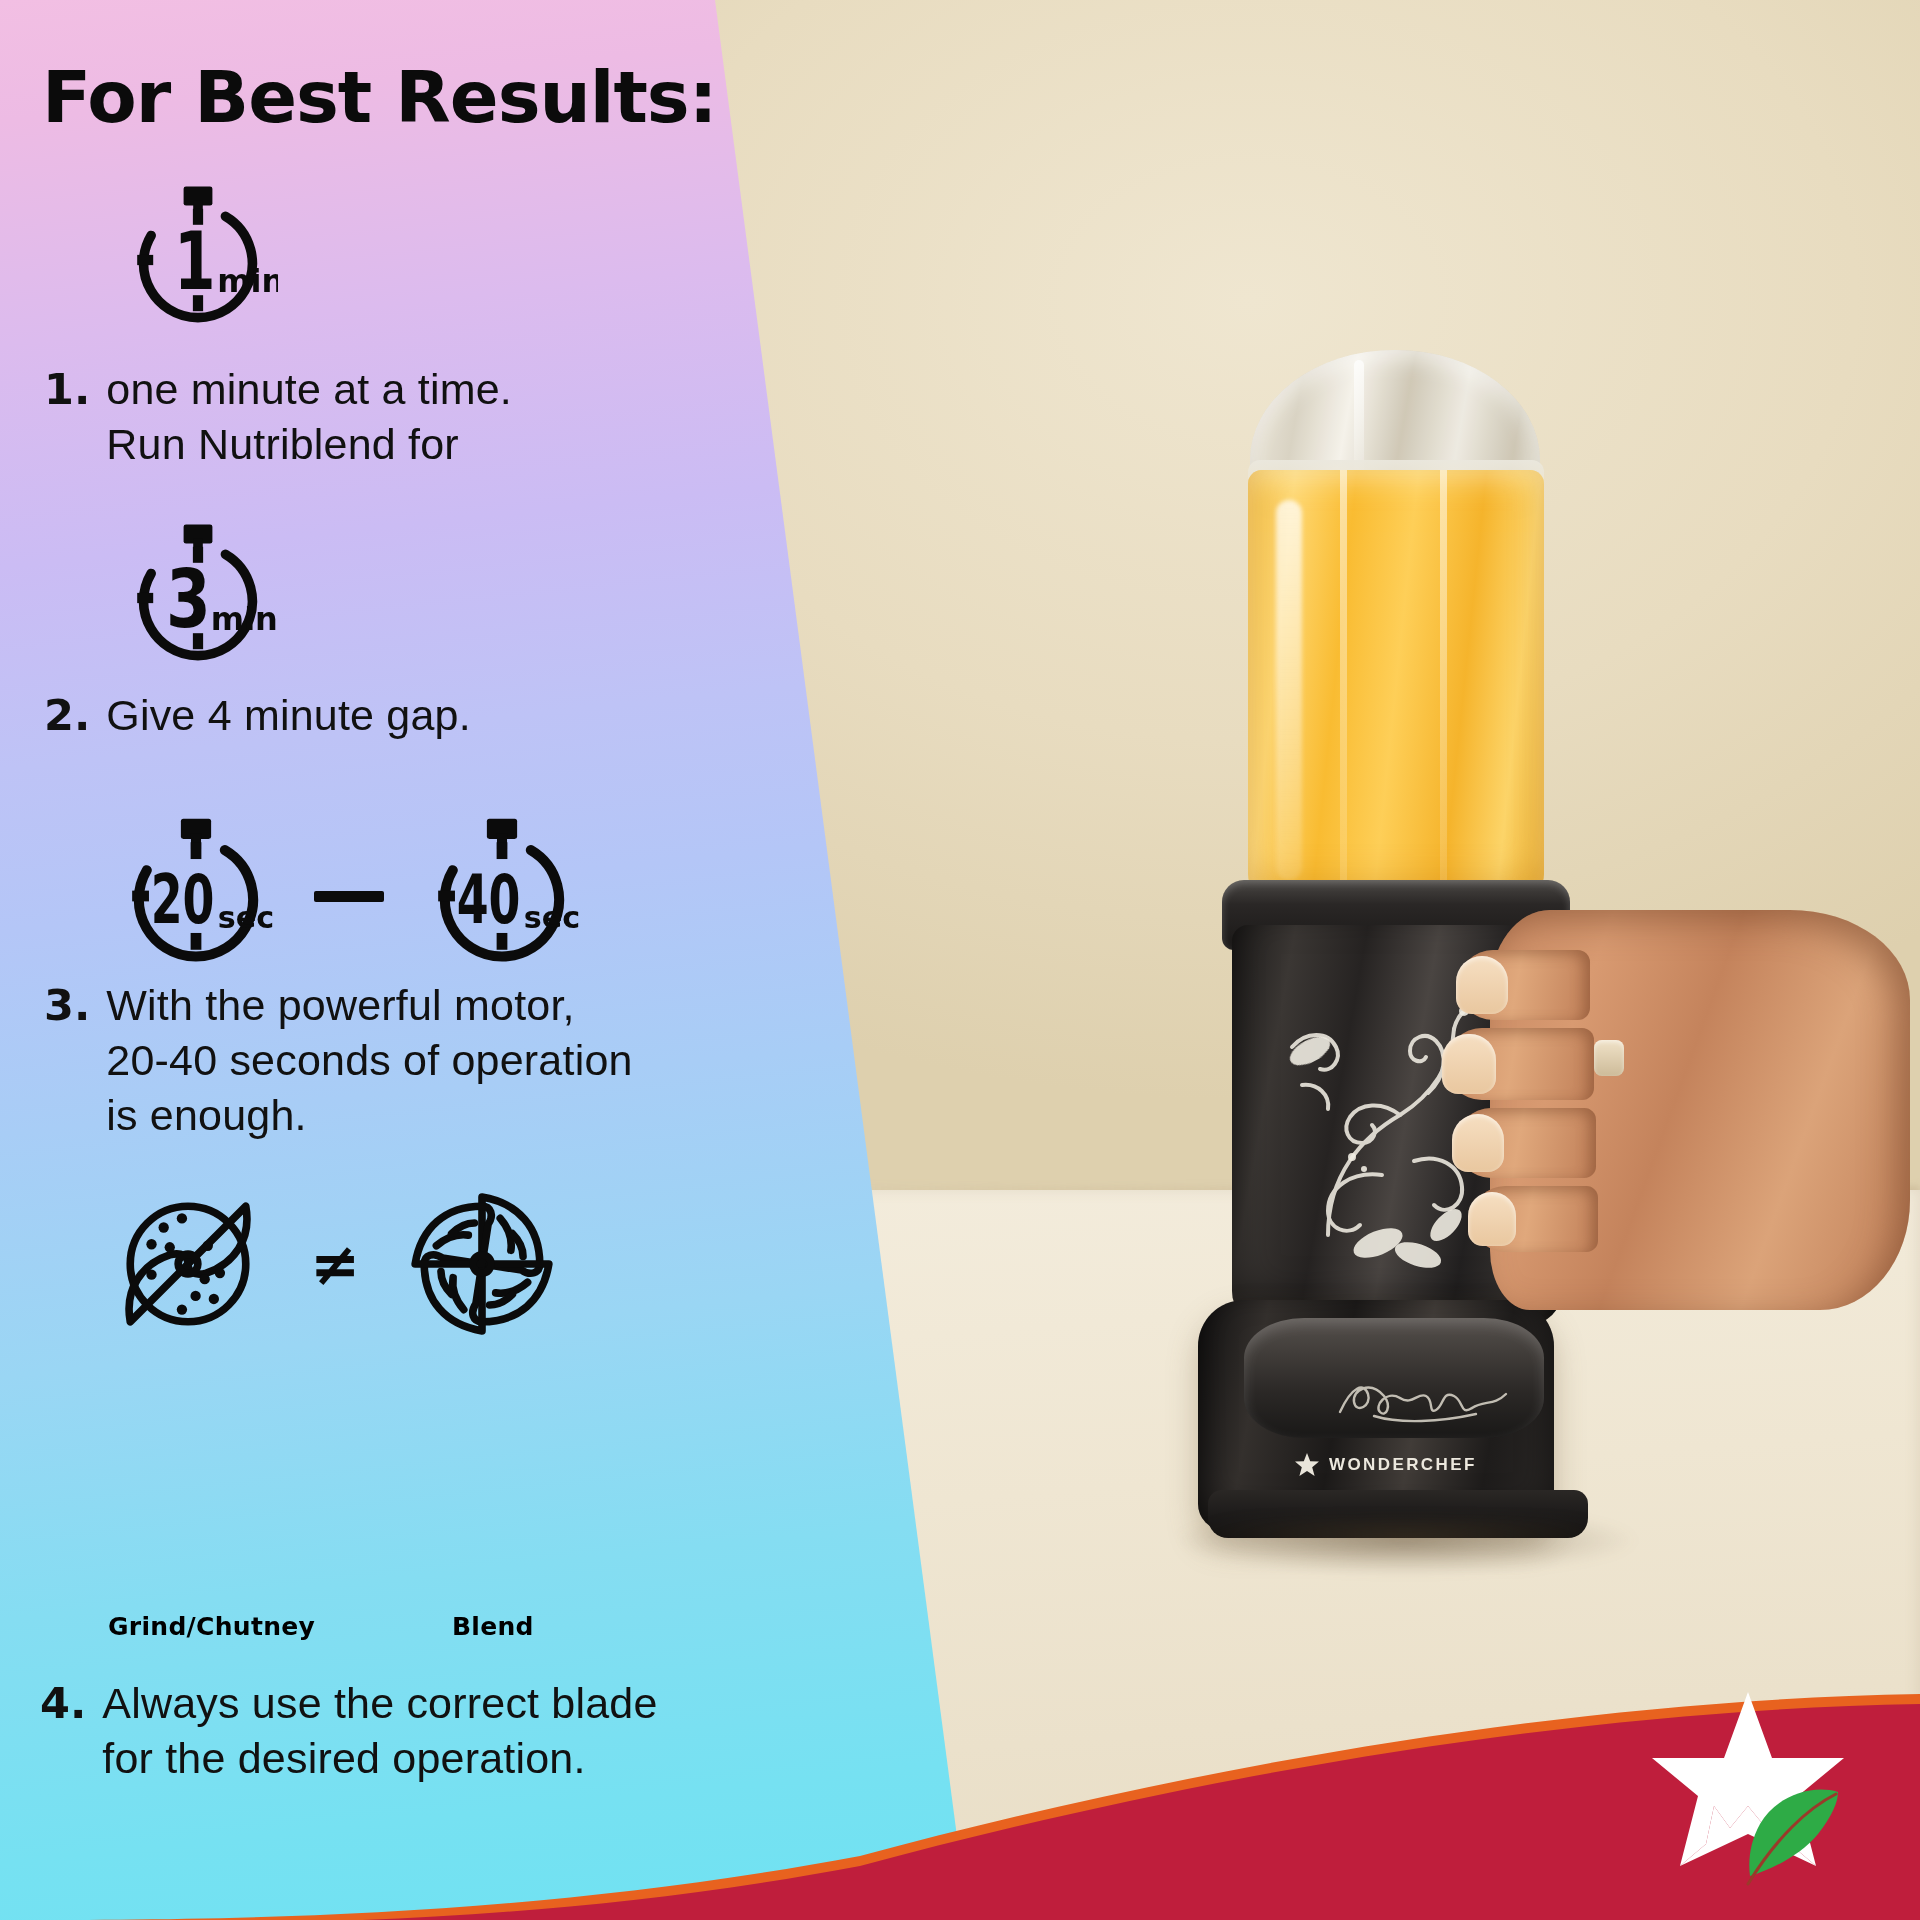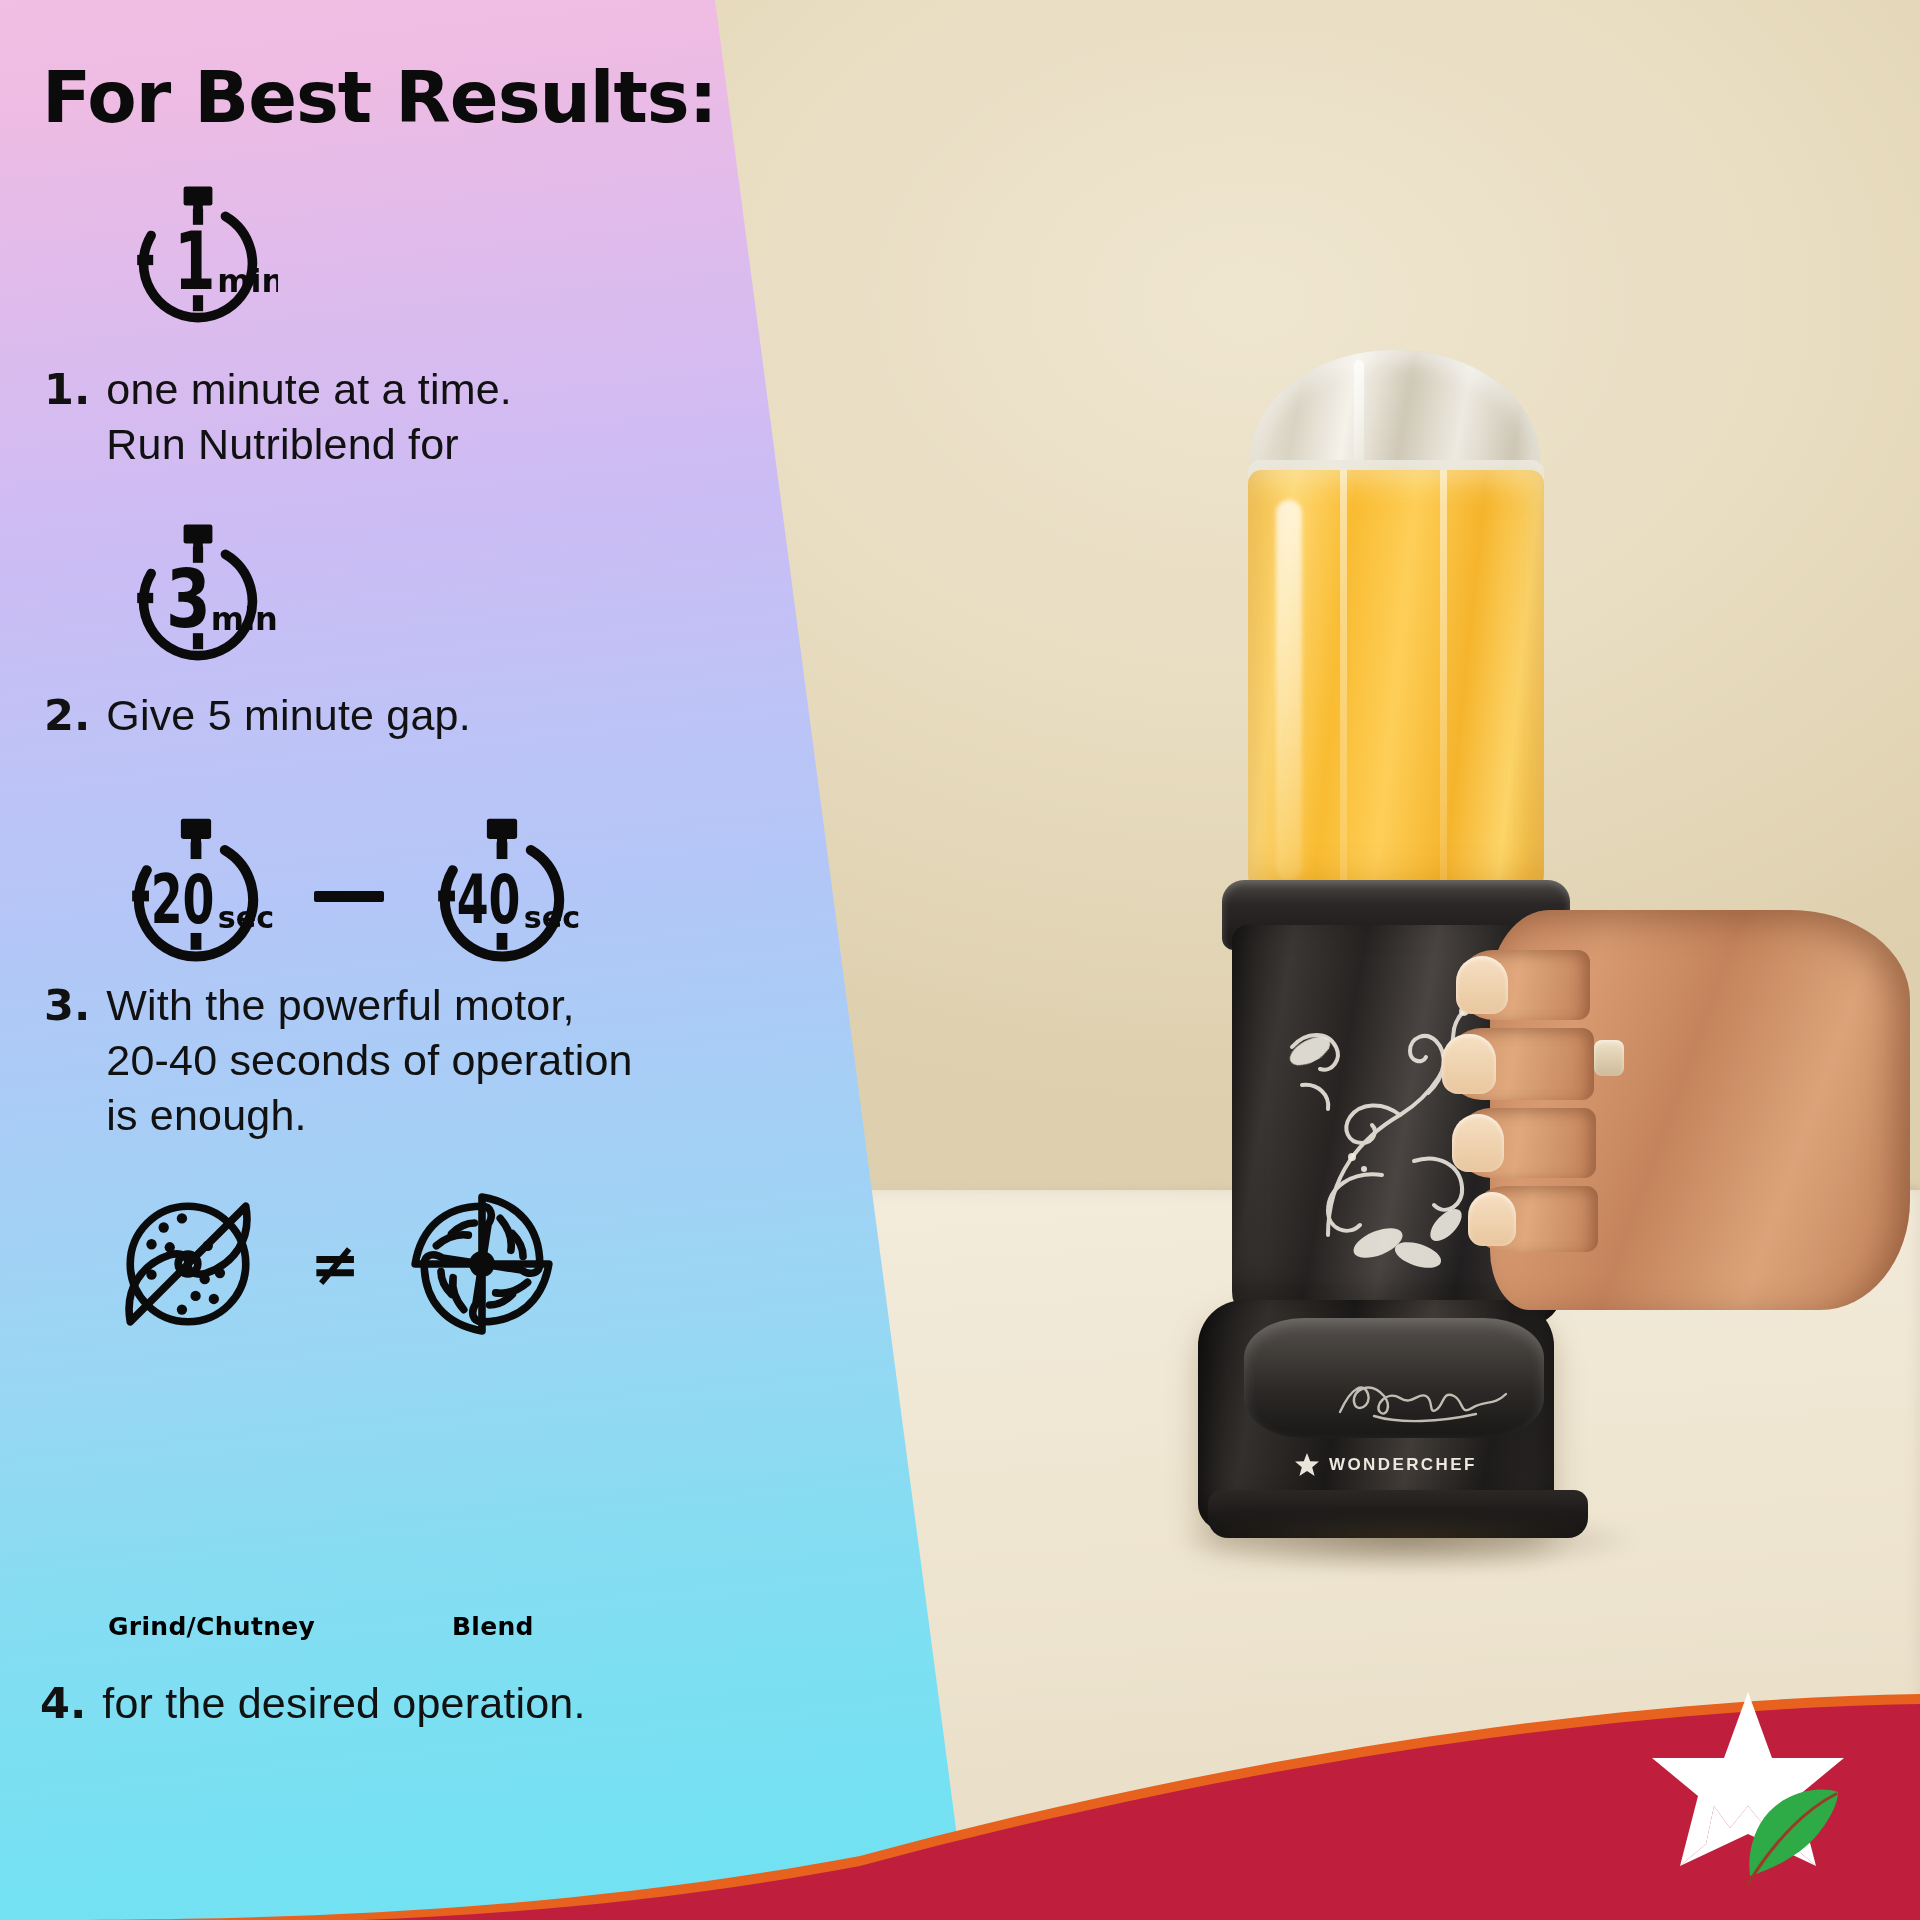--- a/index.html
+++ b/index.html
@@ -264,21 +264,21 @@
       <rect x="12" y="46.8" width="10" height="6.4" fill="#0b0b0b"></rect>
       <rect x="46.8" y="72" width="6.4" height="10" fill="#0b0b0b"></rect>
       <text x="44" y="68" font-family="DejaVu Sans, sans-serif" font-size="50" font-weight="bold" text-anchor="middle" fill="#0b0b0b" textLength="28" lengthAdjust="spacingAndGlyphs">3</text>
       <text x="58" y="70" font-family="DejaVu Sans, sans-serif" font-size="20" font-weight="bold" fill="#0b0b0b">min</text>
     </svg>
   </div>
 
   <div class="step" style="left:44px;top:688px;width:640px;">
     <div class="num">2.</div>
     <div>
-      <div class="txt">Give 5 minute gap.</div>
+      <div class="txt">Give 4 minute gap.</div>
     </div>
   </div>
 
   <div class="icon-row" style="left:112px;top:812px;">
     <svg width="168" height="168" viewBox="0 0 100 100">
       <rect x="41" y="4" width="18" height="12" rx="1.5" fill="#0b0b0b"></rect>
       <rect x="47" y="13" width="6" height="9" fill="#0b0b0b"></rect>
       <path d="M50 18 A34 34 0 1 1 49.9 18" fill="none" stroke="#0b0b0b" stroke-width="6" stroke-linecap="round" stroke-dasharray="160 53" stroke-dashoffset="-18"></path>
       <rect x="46.8" y="18" width="6.4" height="10" fill="#0b0b0b"></rect>
       <rect x="12" y="46.8" width="10" height="6.4" fill="#0b0b0b"></rect>
@@ -352,20 +352,21 @@
       </g>
     </svg>
   </div>
 
   <div class="blade-label" style="left:108px;top:1612px;">Grind/Chutney</div>
   <div class="blade-label" style="left:452px;top:1612px;">Blend</div>
 
   <div class="step" style="left:40px;top:1676px;width:700px;">
     <div class="num">4.</div>
     <div>
+      <div class="txt">Always use the correct blade</div>
       <div class="txt">for the desired operation.</div>
     </div>
   </div>
 
   <div class="banner-orange"></div>
   <div class="banner-red"></div>
 
   <div class="wc-badge">
     <svg width="200" height="210" viewBox="0 0 200 210">
       <path d="M100 8 L124 74 L196 74 L150 112 L150 112

